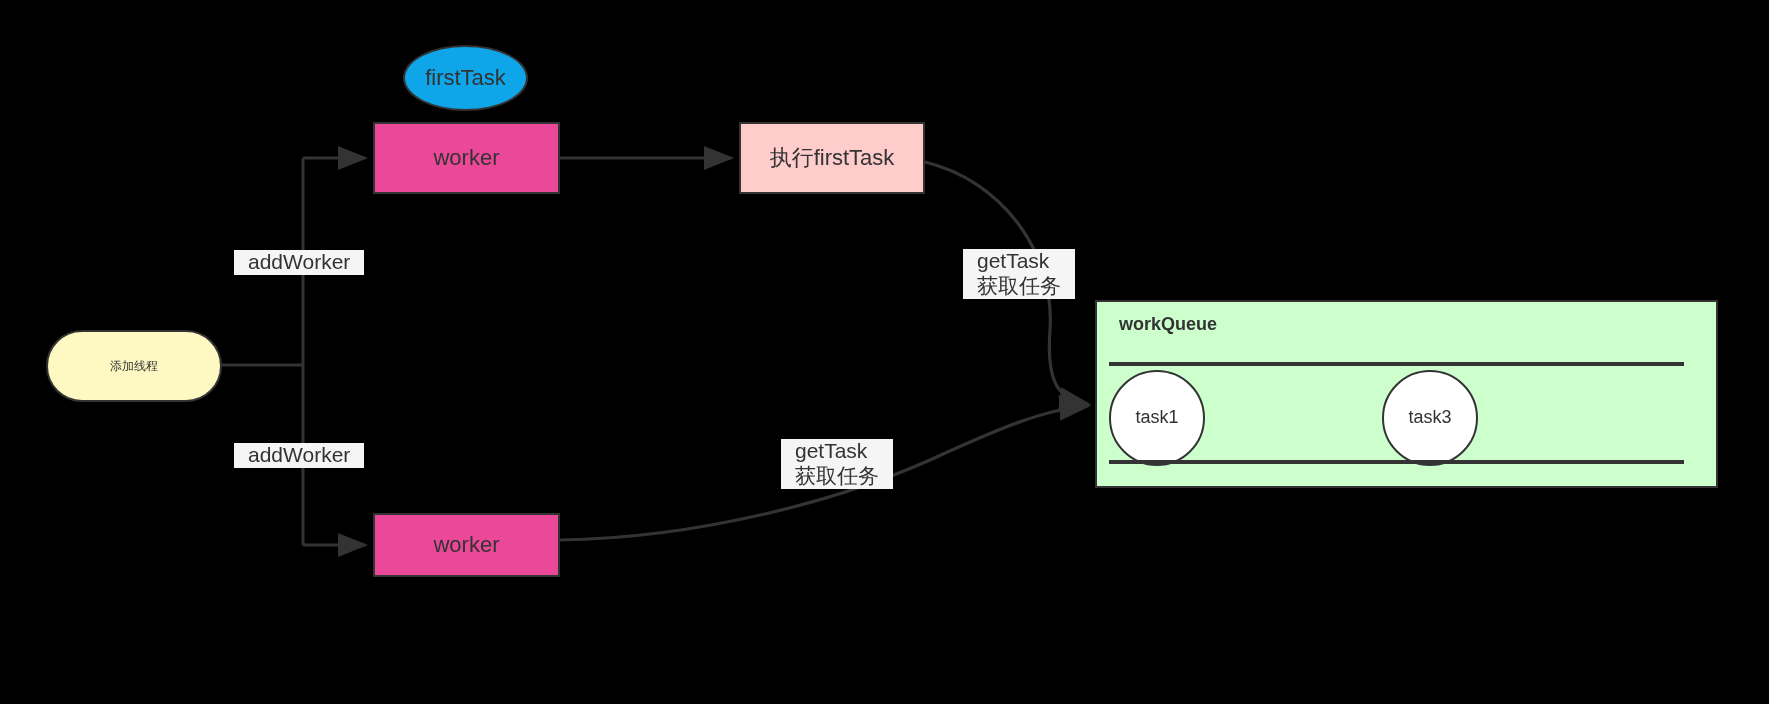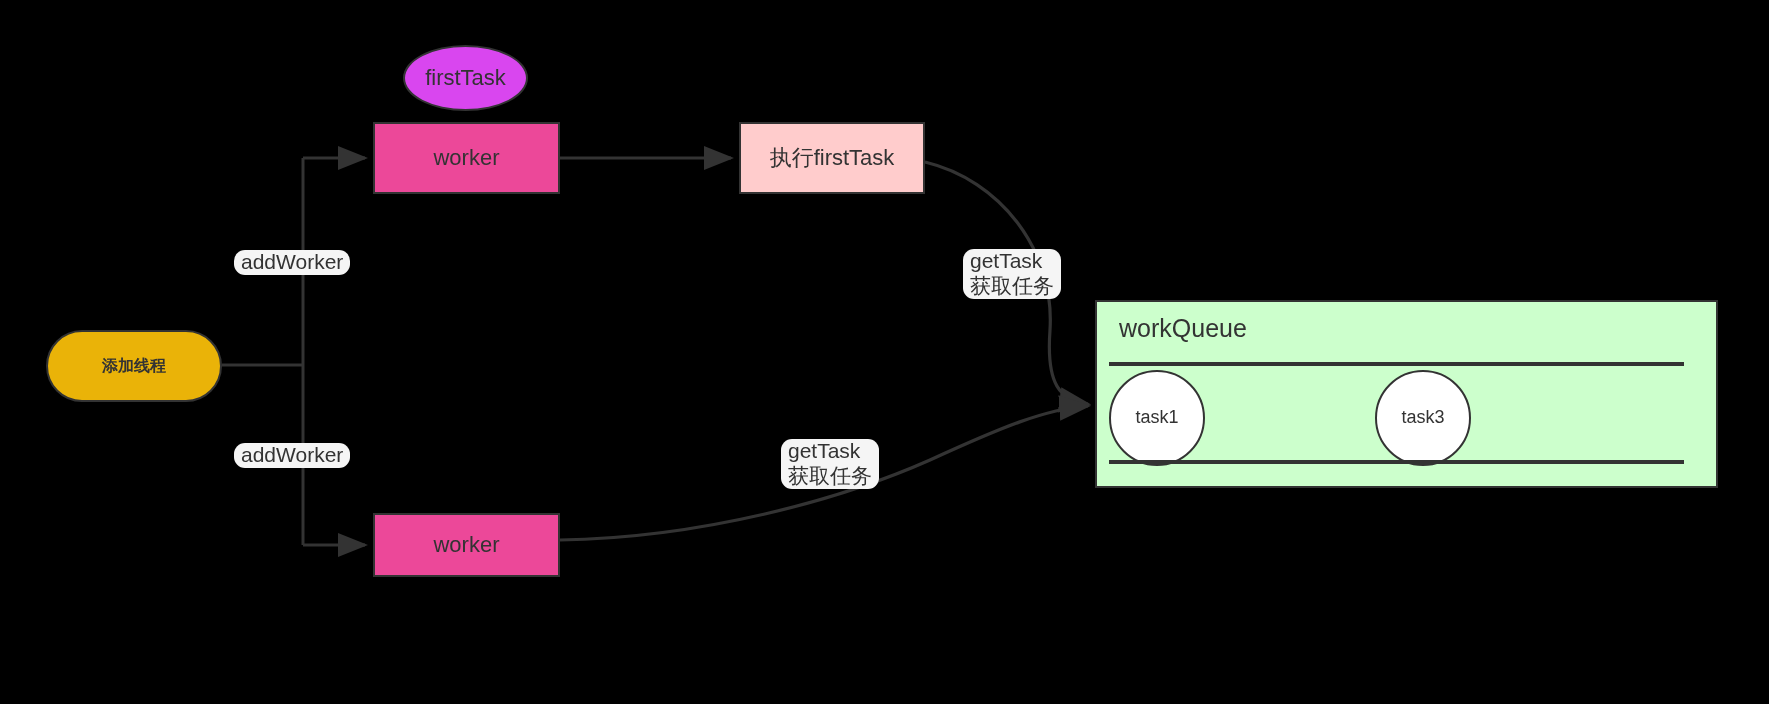--- a/index.html
+++ b/index.html
@@ -40,71 +40,70 @@
   .rect-node {
     border: 2.4px solid #333333;
     background: #ec4899;
   }
   .pink-node {
     border: 2.4px solid #333333;
     background: #ffcccc;
   }
   .ellipse-node {
     border: 2.6px solid #333333;
-    background: #d946ef;
+    background: #0ea5e9;
     border-radius: 50%;
   }
   .stadium-node {
     border: 2.6px solid #333333;
-    background: #eab308;
+    background: #fef9c3;
     border-radius: 40px;
-    font-weight: bold;
-    font-size: 16px;
+    font-weight: normal;
+    font-size: 12px;
     color: #333333;
   }
   .circle-node {
     border: 2.6px solid #333333;
     background: #ffffff;
     border-radius: 50%;
     font-size: 18px;
   }
 
   
   .subgraph {
     position: absolute;
     box-sizing: border-box;
     border: 2.6px solid #333333;
     background: #ccffcc;
   }
   .subgraph-title {
     position: absolute;
     left: 22px;
     top: 12px;
-    font-size: 25px;
-    font-weight: normal;
+    font-size: 18px;
+    font-weight: bold;
     color: #333333;
     white-space: nowrap;
   }
   .queue-line {
     position: absolute;
     height: 3.5px;
     background: #333333;
   }
 
   
   .edge-label {
     position: absolute;
     background: #f5f5f5;
     color: #333333;
     font-size: 21px;
     line-height: 1.18;
-    padding: 0 7px;
+    padding: 0 14px;
     white-space: pre;
     text-align: left;
-    border-radius: 11px;
   }
 
   
   .watermark {
     position: absolute;
     color: #9a9a9a;
     font-size: 16px;
     white-space: nowrap;
     letter-spacing: 0.2px;
   }
@@ -160,21 +159,21 @@
 
     <div class="subgraph-title">workQueue</div>
 
     <div class="queue-line" style="left:12px; top:60px; width:575px;"></div>
 
     <div class="node circle-node" style="left:12px; top:68px; width:96px; height:96px;">
       <span>task1</span>
     </div>
 
 
-    <div class="node circle-node" style="left:278px; top:68px; width:96px; height:96px;">
+    <div class="node circle-node" style="left:285px; top:68px; width:96px; height:96px;">
       <span>task3</span>
     </div>
 
     <div class="queue-line" style="left:12px; top:158px; width:575px;"></div>
   </div>
 
   <div class="edge-label" style="left:234px; top:250px;">addWorker</div>
 
   <div class="edge-label" style="left:234px; top:443px;">addWorker</div>
 

